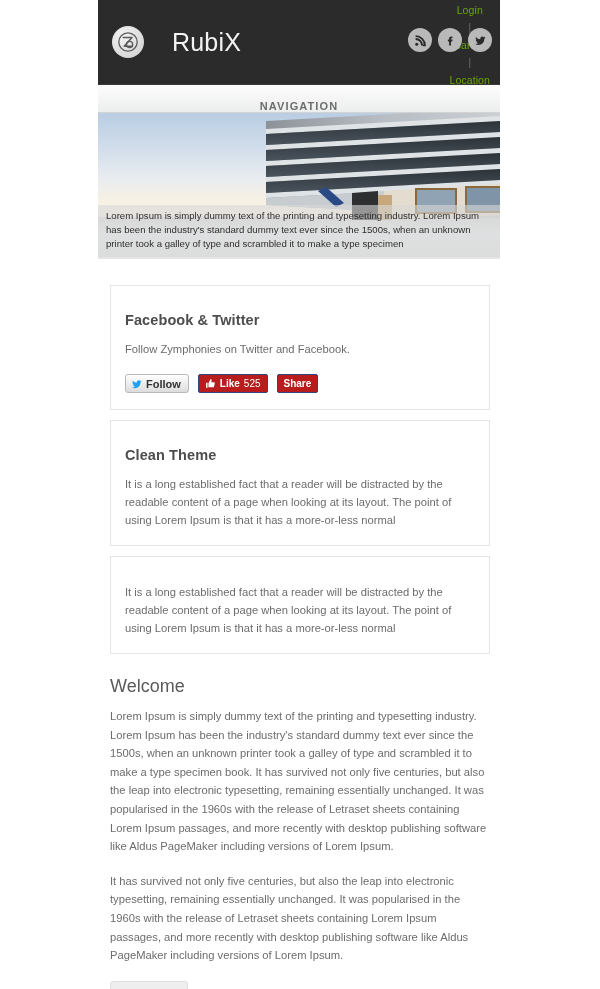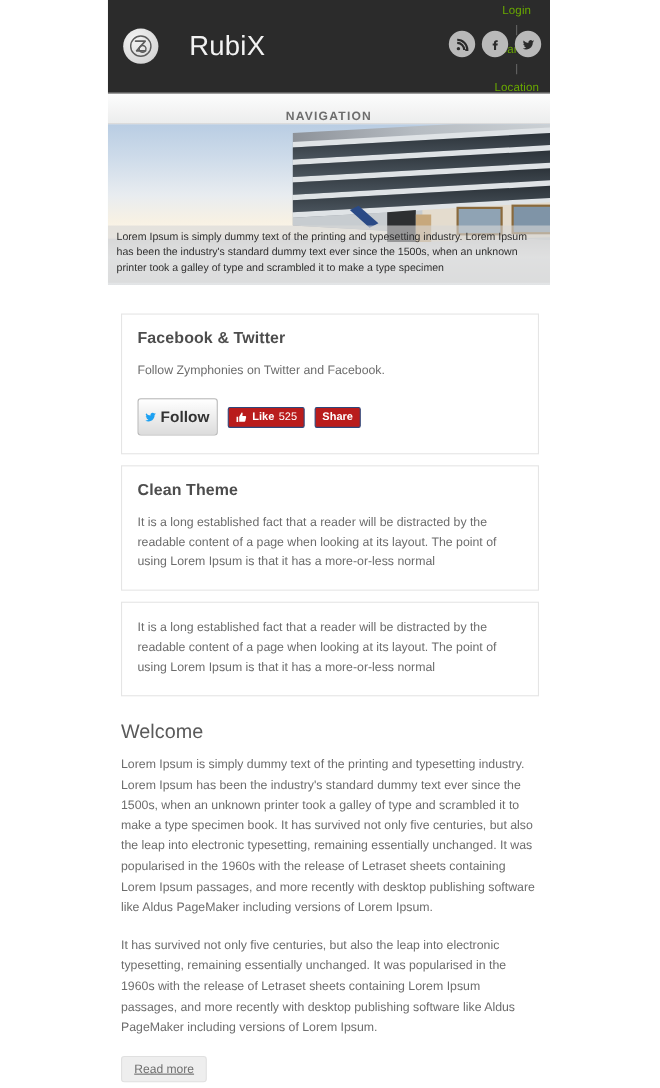--- a/index.html
+++ b/index.html
@@ -147,21 +147,21 @@
   }
 
   
   .content {
     padding: 26px 10px 0 12px;
     width: 402px;
   }
   .card {
     border: 1px solid #e5e5e5;
     background: #fff;
-    padding: 14px 14px 16px 14px;
+    padding: 26px 14px 16px 14px;
     margin-bottom: 10px;
   }
   .card h2 {
     font-size: 14.5px;
     color: #4d4d4d;
     font-weight: bold;
     margin-bottom: 12px;
     letter-spacing: .1px;
   }
   .card p {
@@ -175,24 +175,24 @@
     margin-bottom: 16px;
   }
 
   .social-row { display: flex; align-items: center; gap: 9px; }
   .tw-follow {
     display: inline-flex; align-items: center; gap: 3px;
     background: linear-gradient(#ffffff, #dcdcdc);
     border: 1px solid #b8b8b8;
     border-radius: 3px;
     padding: 2px 7px 2px 5px;
-    font-size: 14px;
+    font-size: 11px;
     font-weight: bold;
     color: #333;
-    height: 34px;
+    height: 19px;
   }
   .fb-like, .fb-share {
     display: inline-flex; align-items: center; gap: 4px;
     background: #b91c1c;
     border: 1px solid #2d477b;
     border-radius: 2px;
     color: #fff;
     font-size: 10px;
     font-weight: bold;
     padding: 2px 6px;

